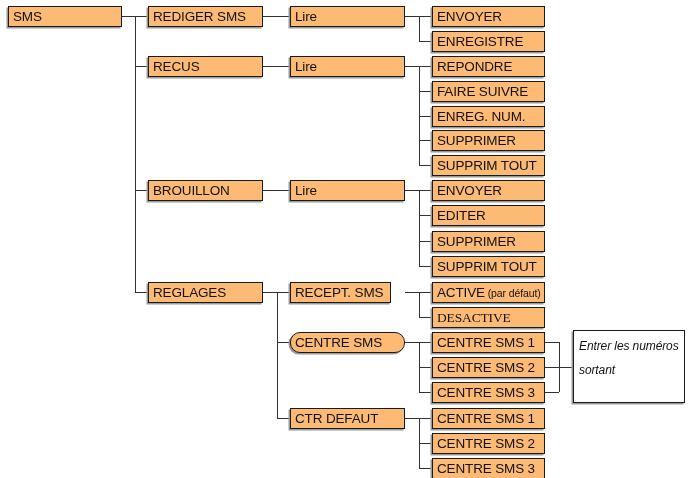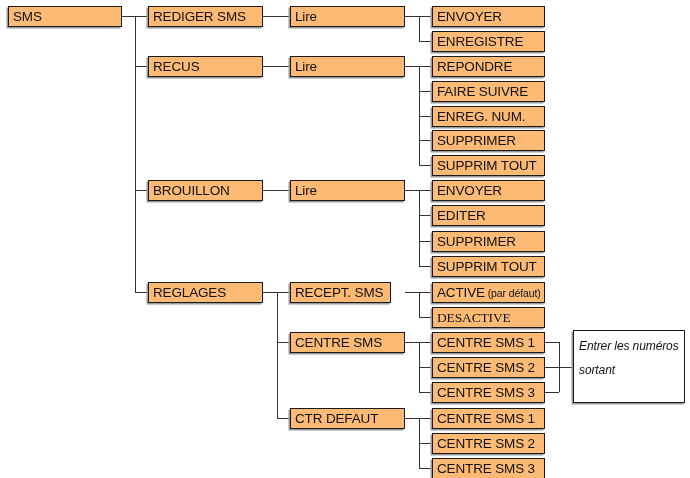--- a/index.html
+++ b/index.html
@@ -131,21 +131,21 @@
 
   <div class="node" style="left:148px;top:6px;width:115px;">REDIGER SMS</div>
   <div class="node" style="left:148px;top:56px;width:115px;">RECUS</div>
   <div class="node" style="left:148px;top:180px;width:115px;">BROUILLON</div>
   <div class="node" style="left:148px;top:282px;width:115px;">REGLAGES</div>
 
   <div class="node" style="left:290px;top:6px;width:115px;">Lire</div>
   <div class="node" style="left:290px;top:56px;width:115px;">Lire</div>
   <div class="node" style="left:290px;top:180px;width:115px;">Lire</div>
   <div class="node" style="left:290px;top:282px;width:101px;">RECEPT. SMS</div>
-  <div class="node" style="left:290px;top:332px;width:115px;">CENTRE SMS</div>
+  <div class="node" style="left:290px;top:332px;width:115px;border-radius:10px;">CENTRE SMS</div>
   <div class="node" style="left:290px;top:408px;width:115px;">CTR DEFAUT</div>
 
   <div class="node" style="left:432px;top:6px;width:113px;">ENVOYER</div>
   <div class="node" style="left:432px;top:31px;width:113px;">ENREGISTRE</div>
 
   <div class="node" style="left:432px;top:56px;width:113px;">REPONDRE</div>
   <div class="node" style="left:432px;top:81px;width:113px;">FAIRE SUIVRE</div>
   <div class="node" style="left:432px;top:106px;width:113px;">ENREG. NUM.</div>
   <div class="node" style="left:432px;top:130px;width:113px;">SUPPRIMER</div>
   <div class="node" style="left:432px;top:155px;width:113px;">SUPPRIM TOUT</div>

